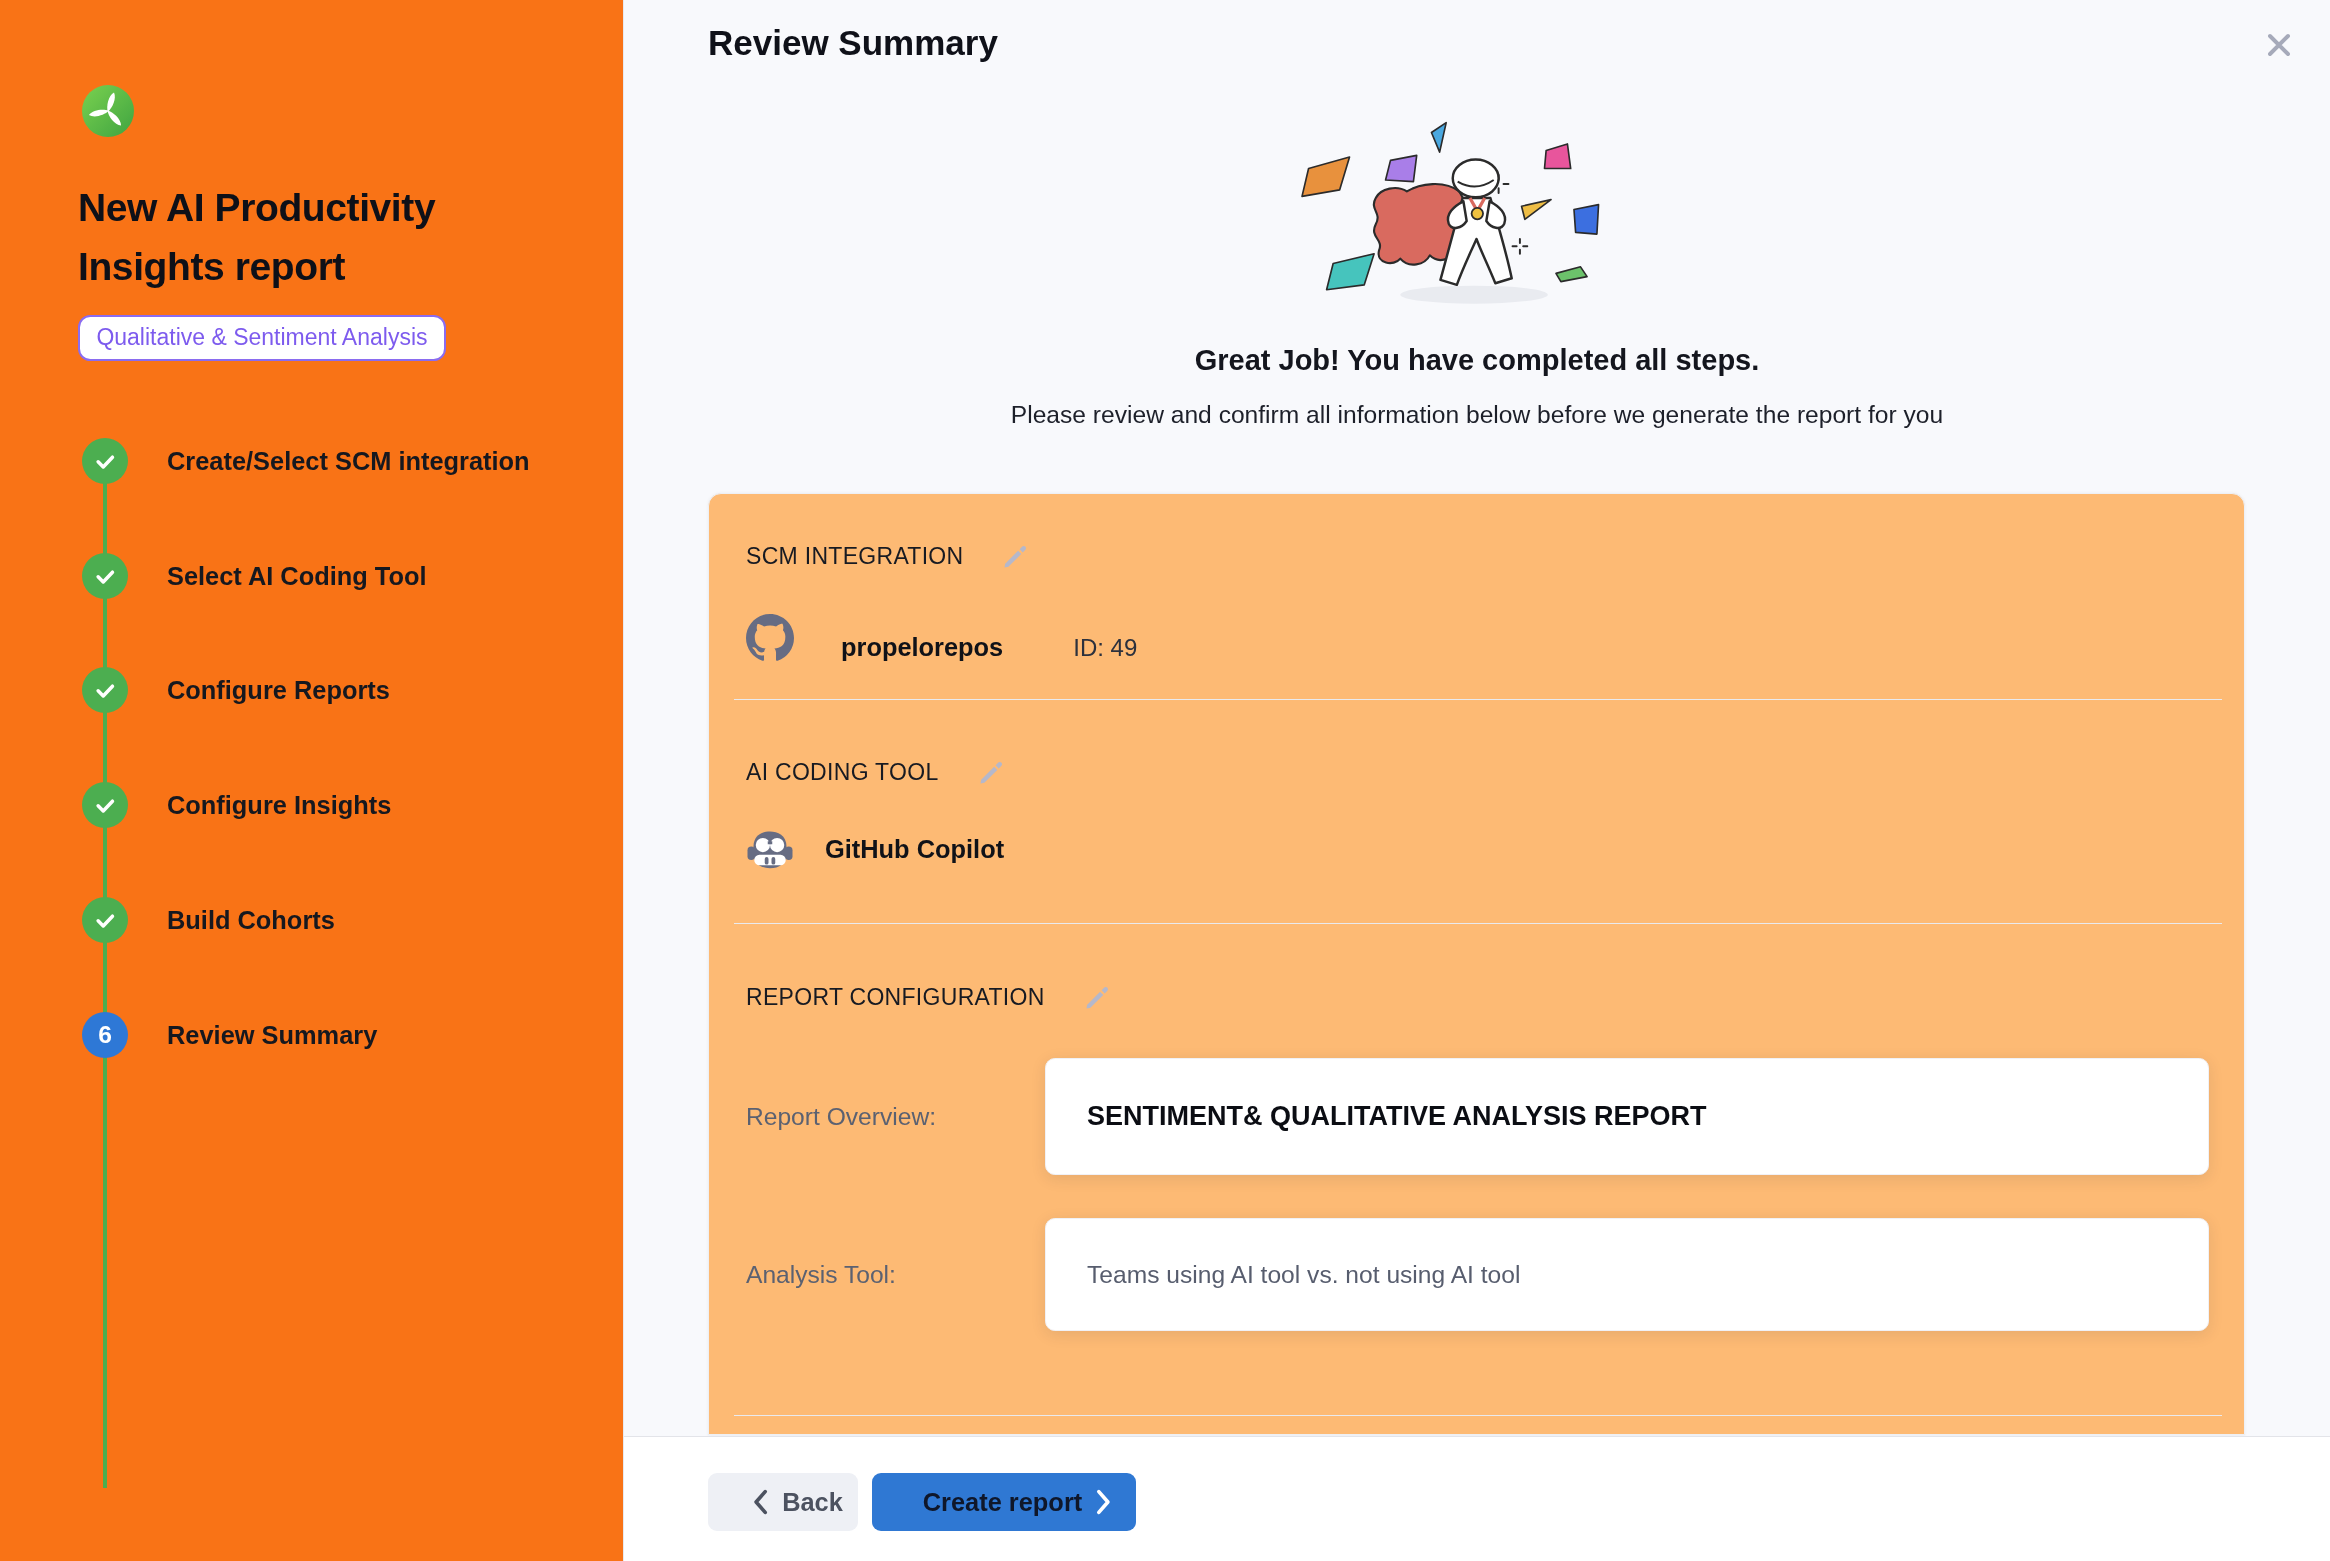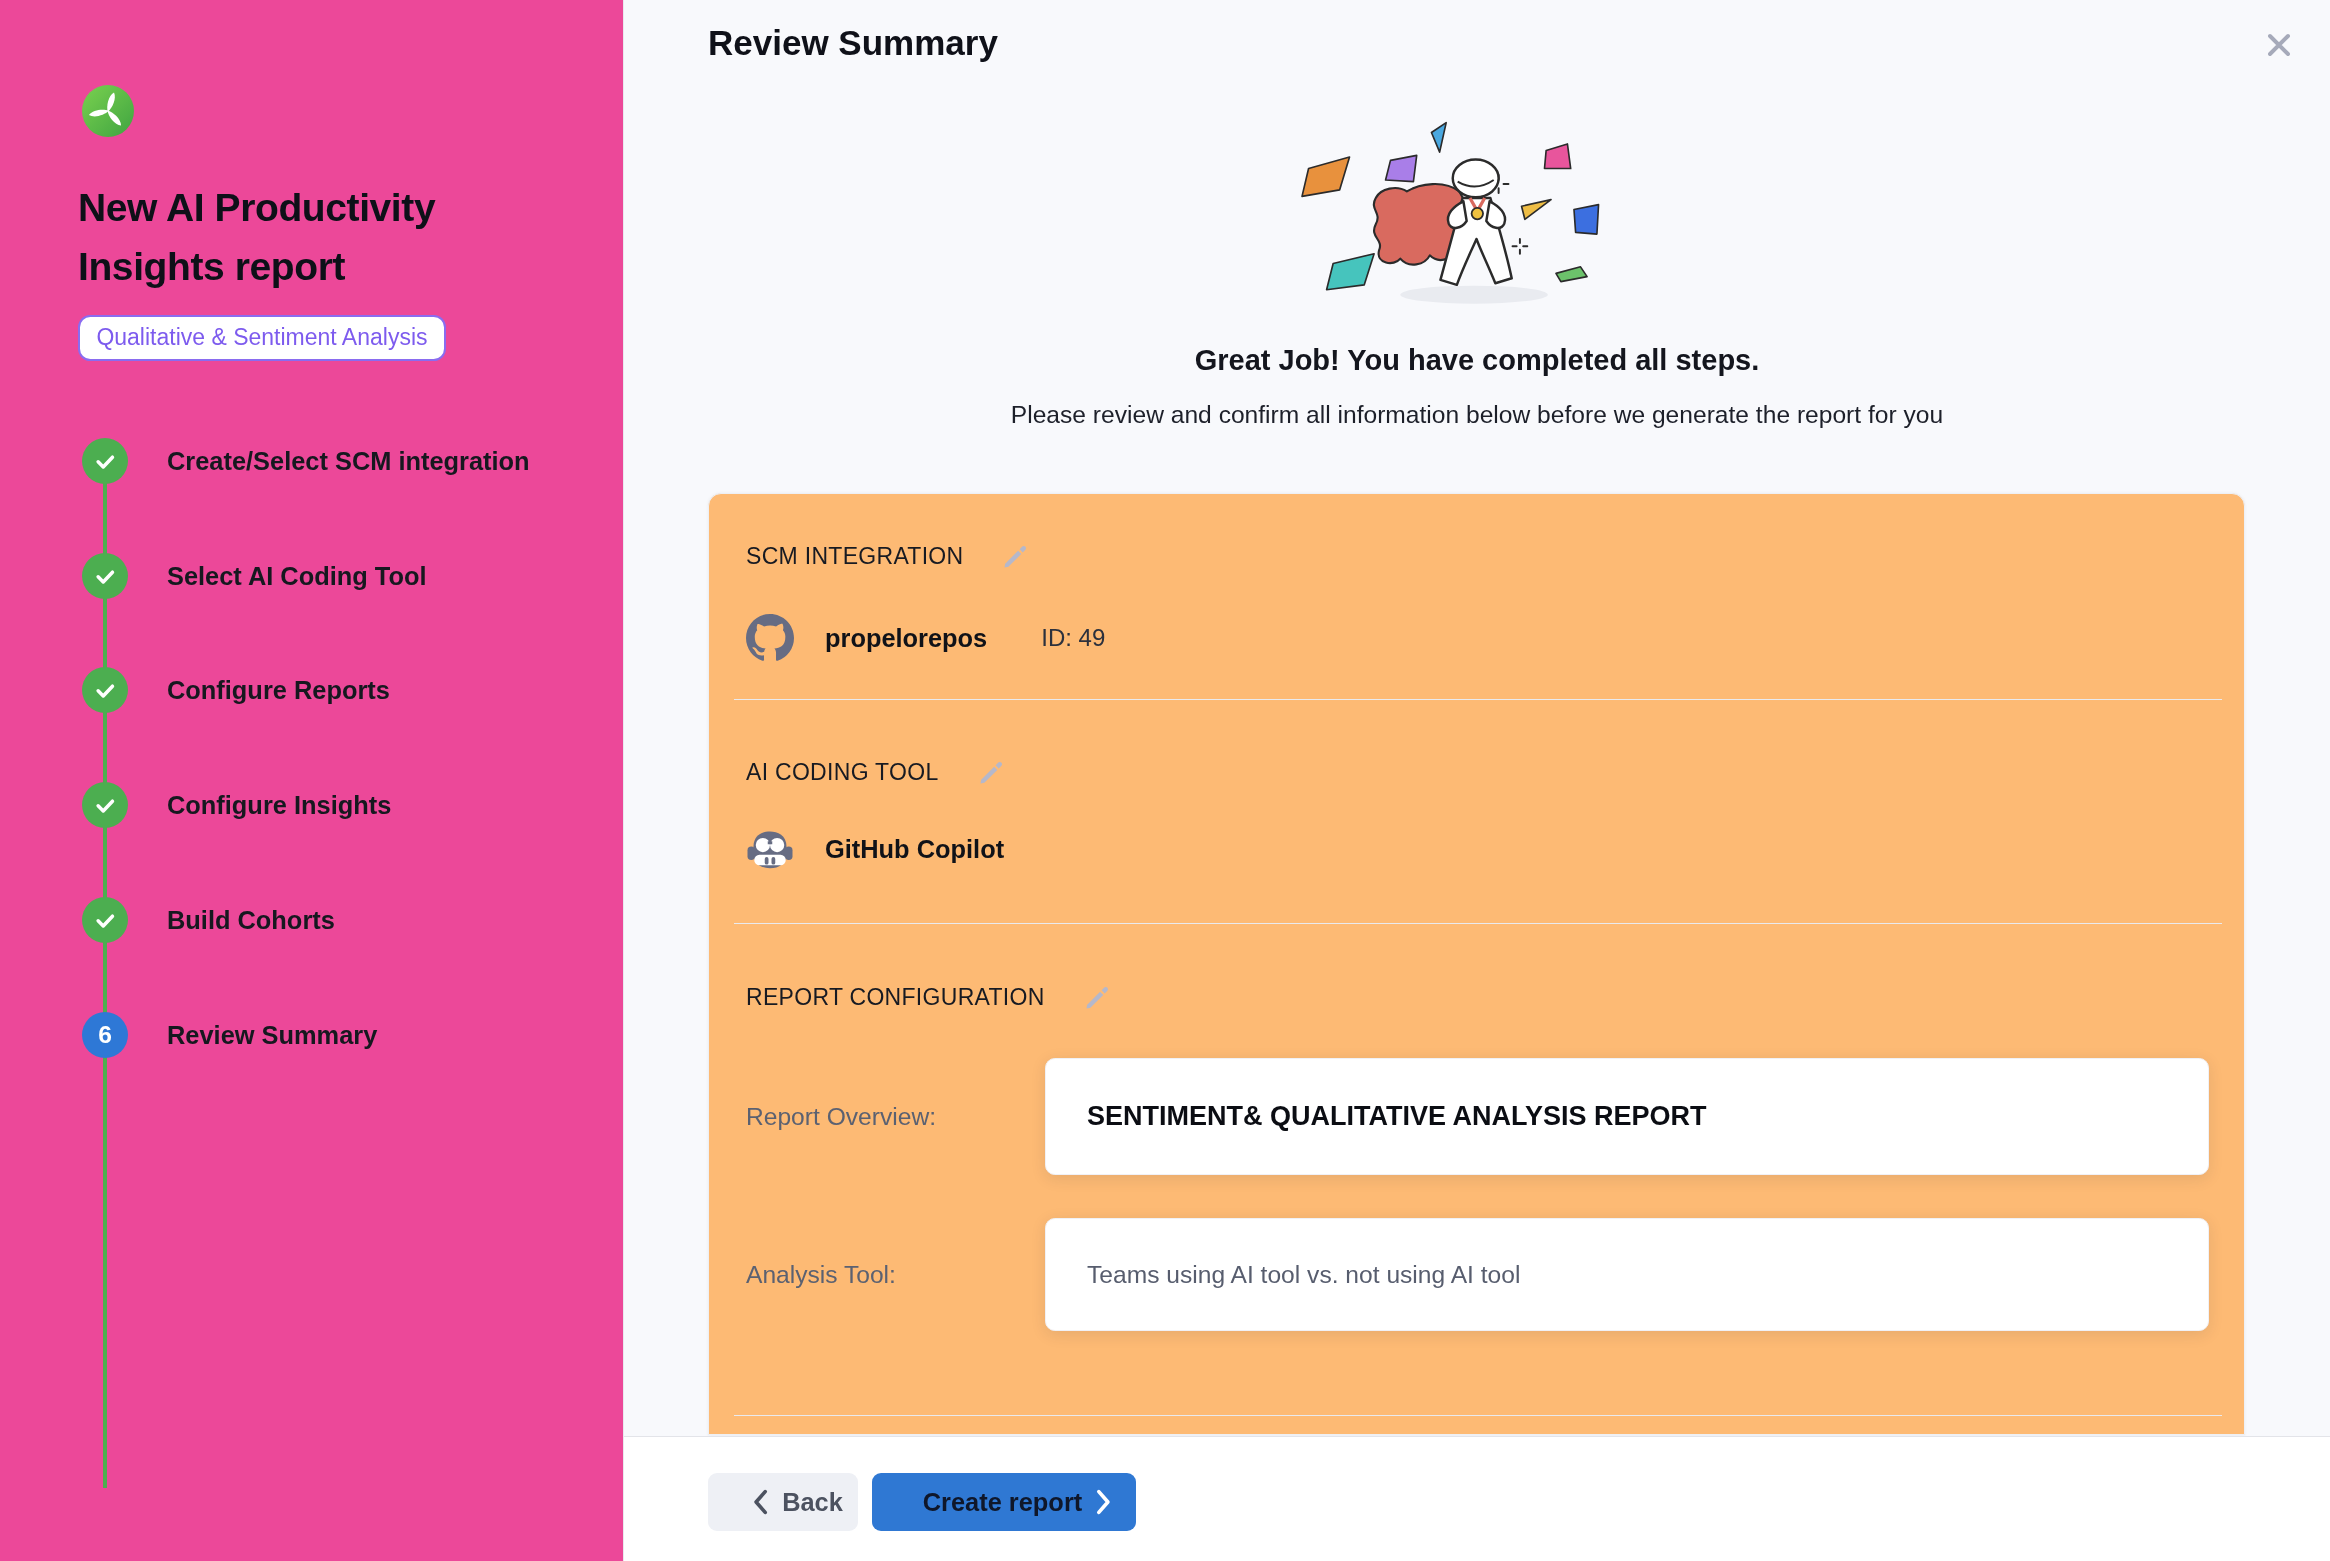--- a/index.html
+++ b/index.html
@@ -1,21 +1,21 @@
 <!DOCTYPE html>
 <html style="font-size:13px"><head>
 <meta charset="utf-8">
 <style>
   * { margin:0; padding:0; box-sizing:border-box; }
   html,body { width:2330px; height:1562px; overflow:hidden; background:#fff;
               font-family:"Liberation Sans", sans-serif; }
 
   
   .sidebar { position:absolute; left:0; top:0; width:624px; height:1562px;
-             background:#ec4899; border-right:1.6px solid #e8e9ee; }
+             background:#f97316; border-right:1.6px solid #e8e9ee; }
   .logo { position:absolute; left:82px; top:85px; width:52px; height:52px; }
   .side-title { position:absolute; left:78px; top:179px; width:459px;
                 font-size:39px; line-height:1.5; font-weight:700; color:#0e1018;
                 letter-spacing:-0.4px; }
   .badge { position:absolute; left:78px; top:315px; display:inline-block;
            padding:7.4px 16.4px; font-size:23px; color:#7d5bee;
            border:2px solid #8a6cf0; border-radius:12.3px; background:#fff; }
 
   .stepper { position:absolute; left:82px; top:438px; width:492px; }
   .step-line { position:absolute; left:21px; top:23px; width:4.1px; height:1027px;
@@ -54,21 +54,21 @@
           border-radius:13px 13px 0 0;
           box-shadow:0 0.8px 3.3px rgba(16,24,40,.05); }
   .sec-header { position:absolute; left:37px; display:flex; align-items:center;
                 gap:36px; }
   .sec-label { font-size:23px; font-weight:500; color:#171a22;
                letter-spacing:0.3px; }
   .pencil { width:33px; height:33px; cursor:pointer; }
   .sec-h-1{top:46px} .sec-h-2{top:262px} .sec-h-3{top:487px}
 
   .sec-row { position:absolute; left:37px; display:flex; align-items:center; }
-  .row-scm{top:120px; gap:31px;} .row-ai{top:334px; gap:31px;}
+  .row-scm{top:120px; gap:47px;align-items:flex-end;} .row-ai{top:334px; gap:31px;}
   .int-name { font-size:25.4px; font-weight:700; color:#101218; }
   .int-id { font-size:24px; font-weight:400; color:#2c313d; margin-left:23px; }
 
   .divider { position:absolute; left:24.6px; width:1488px; height:0;
              border-top:1.6px solid #e9eaee; }
   .div-1{top:205px} .div-2{top:429px} .div-3{top:921px}
 
   .cfg-row { position:absolute; left:37px; width:1463px; display:flex;
              align-items:center; }
   .cfg-row-a{top:564px; height:117px;} .cfg-row-b{top:724px; height:113px;}

